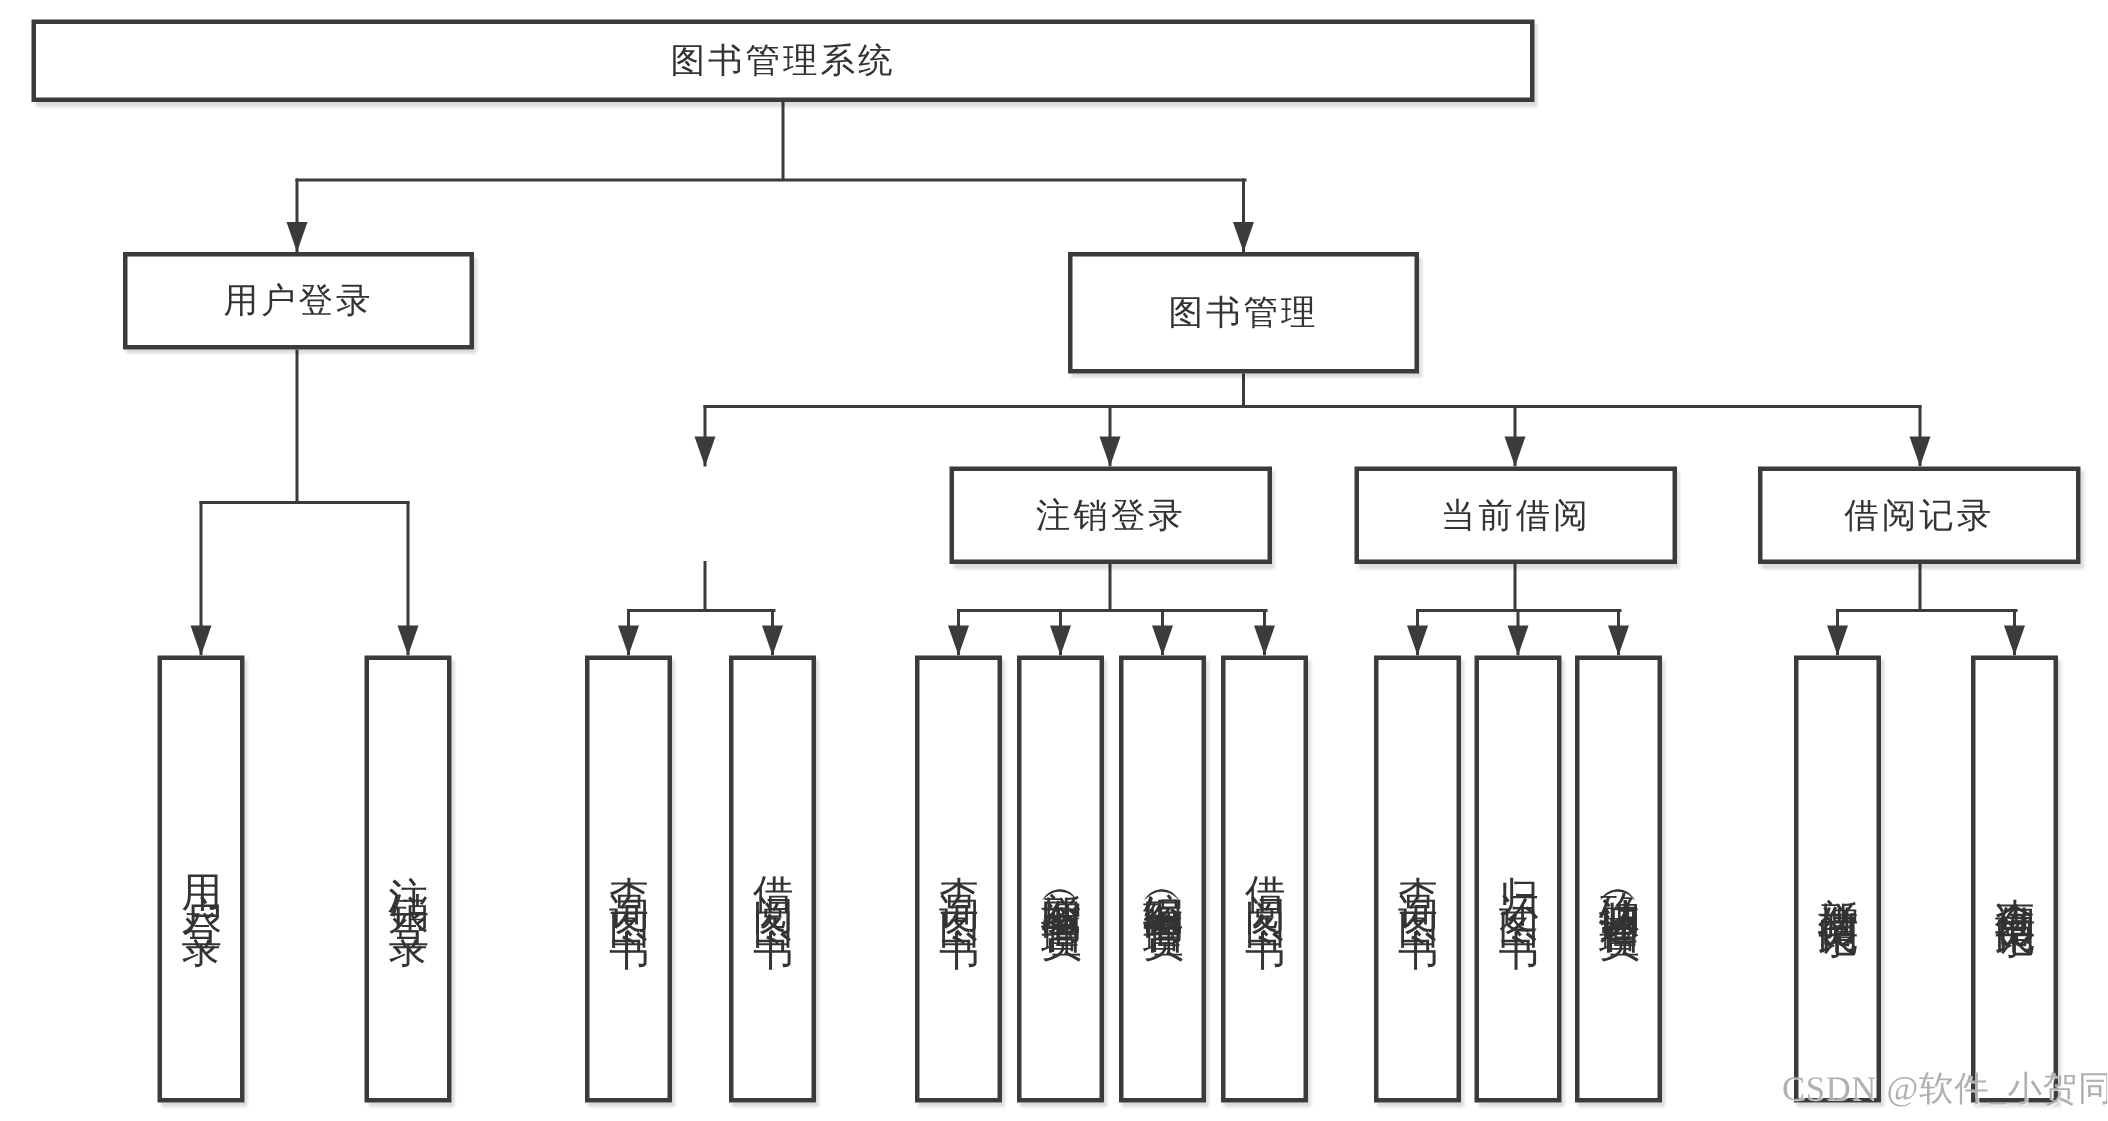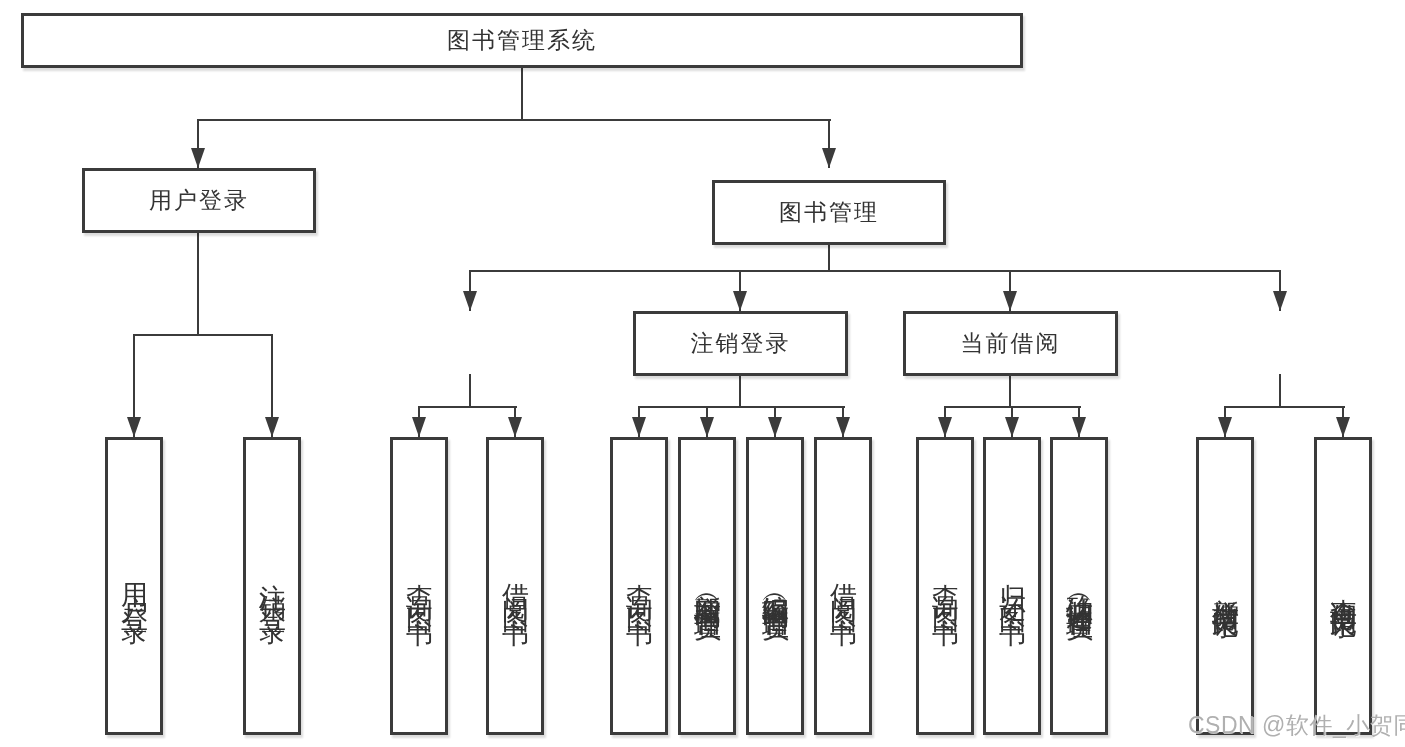--- a/index.html
+++ b/index.html
@@ -1,20 +1,20 @@
 <!DOCTYPE html>
 <html><head>
 <meta charset="utf-8">
 <style>
   html,body{margin:0;padding:0;background:#ffffff;}
   .canvas{
     position:relative;
     width:1405px;height:747px;
     background:#ffffff;
-    font-family:Liberation Sans, sans-serif;
+    font-family:Liberation Serif, serif;
     overflow:hidden;
   }
   .node{
     position:absolute;
     box-sizing:border-box;
     border:3px solid #3b3b3b;
     background:#ffffff;
     display:flex;align-items:center;justify-content:center;
     box-shadow:2px 3px 2px rgba(0,0,0,0.14);
     z-index:2;
@@ -110,29 +110,32 @@
   <div class="arrow" style="left:1218px;top:417px;"></div>
   <div class="arrow" style="left:1336px;top:417px;"></div>
 
   <div class="node" style="left:21px;top:13px;width:1002px;height:55px;">
     <span class="hlabel">图书管理系统</span>
   </div>
 
   <div class="node" style="left:82px;top:168px;width:234px;height:65px;">
     <span class="hlabel">用户登录</span>
   </div>
-  <div class="node" style="left:712px;top:168px;width:234px;height:65px;margin-top:12px;">
+  <div class="node" style="left:712px;top:168px;width:234px;height:81px;">
     <span class="hlabel">图书管理</span>
   </div>
 
   <div class="node" style="left:633px;top:311px;width:215px;height:65px;">
     <span class="hlabel">注销登录</span>
   </div>
   <div class="node" style="left:903px;top:311px;width:215px;height:65px;">
     <span class="hlabel">当前借阅</span>
+  </div>
+  <div class="node" style="left:1172px;top:311px;width:215px;height:65px;">
+    <span class="hlabel">借阅记录</span>
   </div>
 
   <div class="node leaf" style="left:105px;">
     <span class="vtext" style="letter-spacing: 12px;">用户登录</span>
   </div>
   <div class="node leaf" style="left:243px;">
     <span class="vtext" style="letter-spacing: 12px;">注销登录</span>
   </div>
 
   <div class="node leaf" style="left:390px;">

